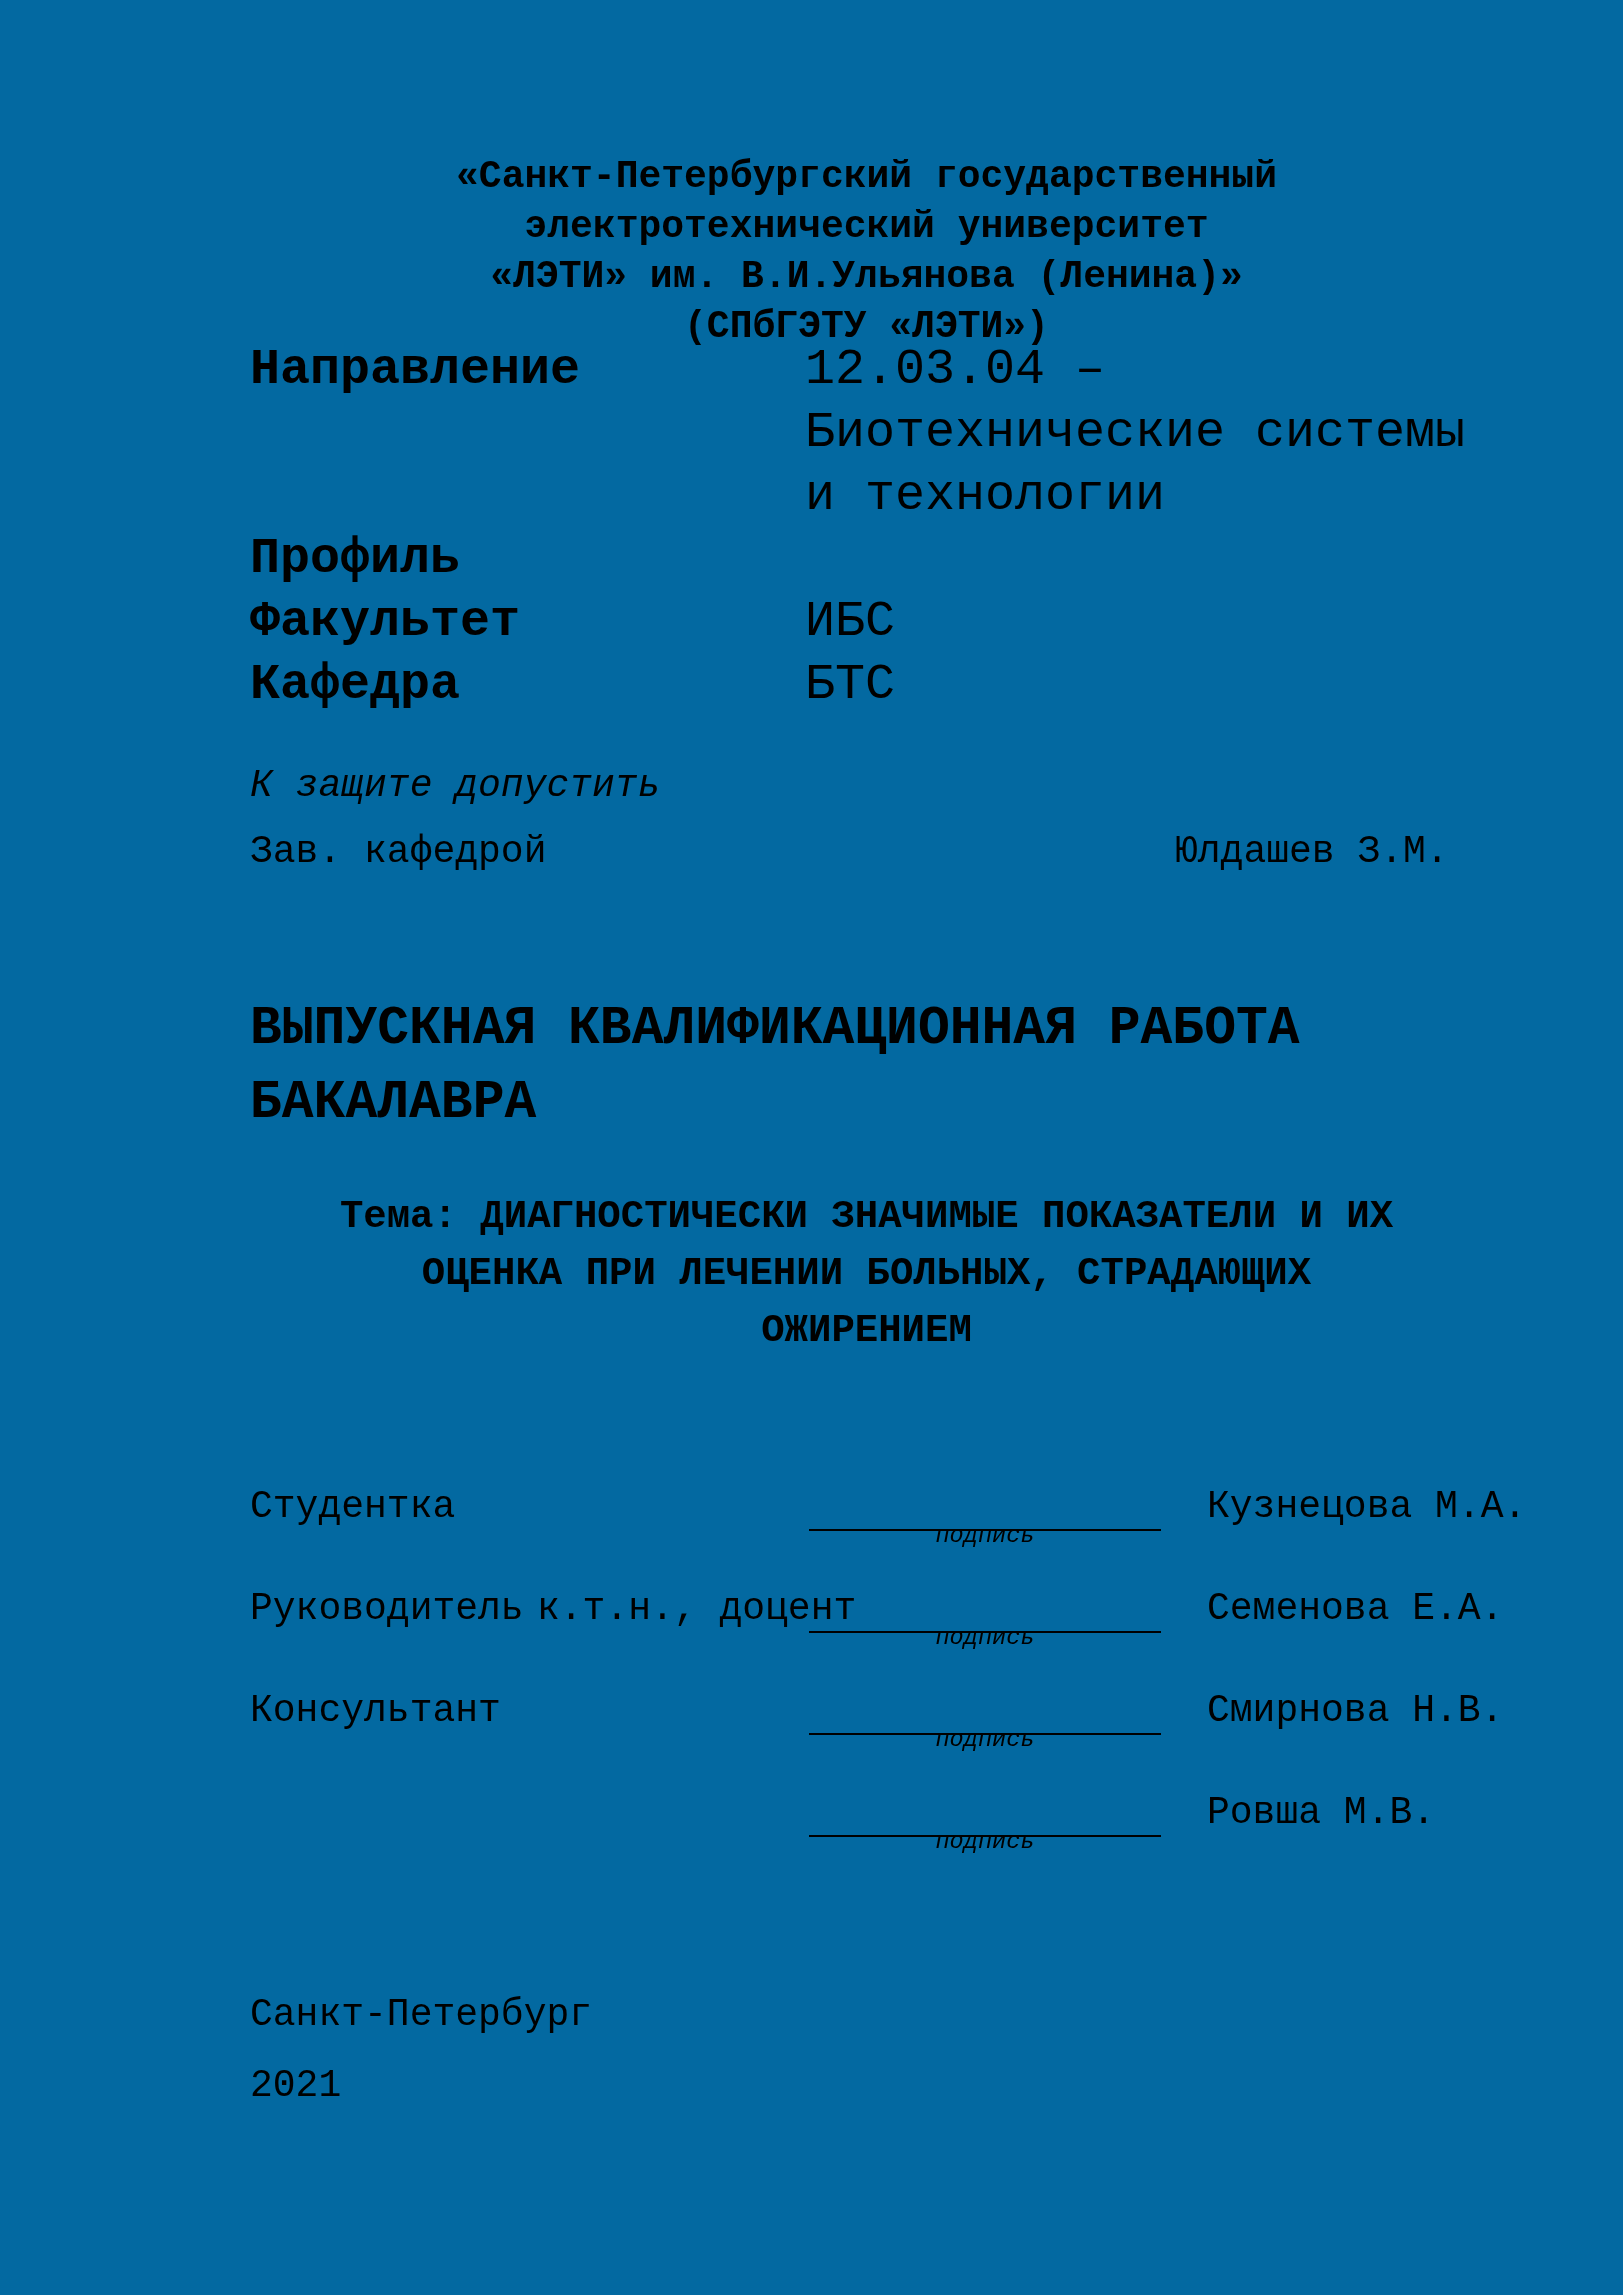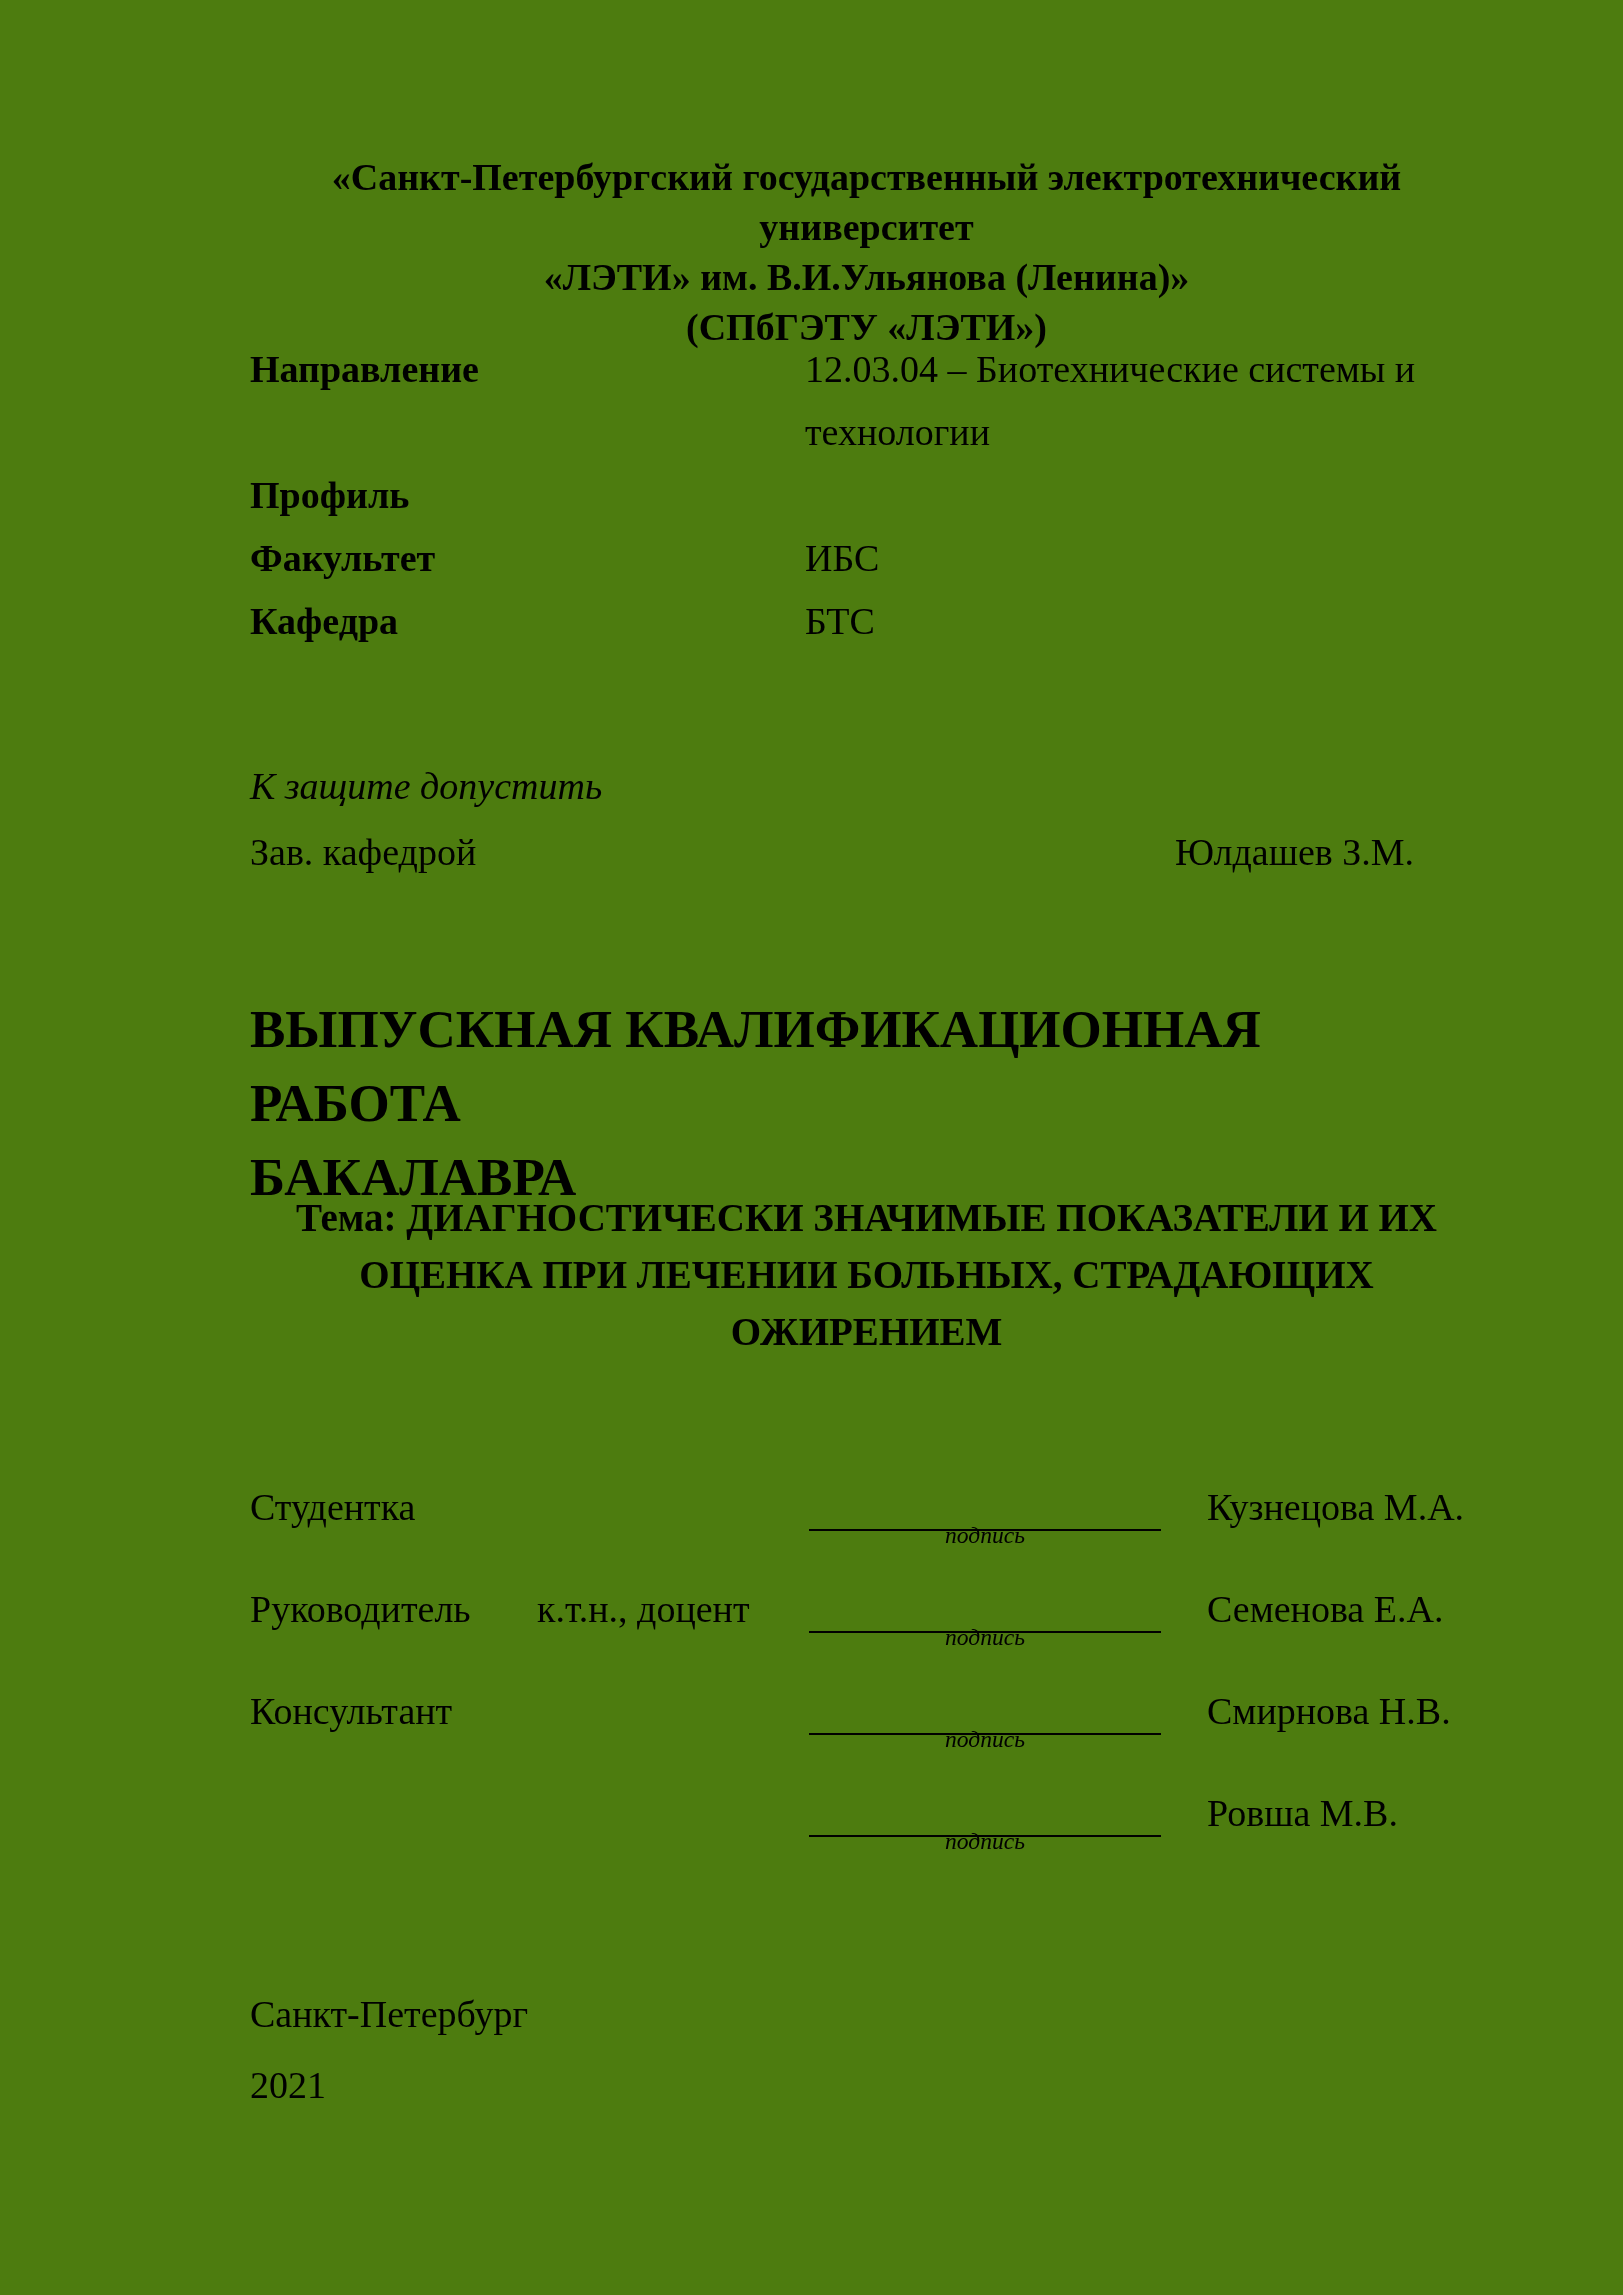--- a/index.html
+++ b/index.html
@@ -4,23 +4,23 @@
 <style>
   html, body {
     margin: 0;
     padding: 0;
     background: #ffffff;
   }
   .page {
     position: relative;
     width: 1623px;
     height: 2295px;
-    background: #4d7c0f;
+    background: #0369a1;
     color: #000000;
-    font-family: Liberation Serif, serif;
+    font-family: Liberation Mono, monospace;
     overflow: hidden;
   }
 
   
   .university {
     position: absolute;
     top: 152px;
     left: 250px;
     width: 1233px;
     text-align: center;
@@ -28,21 +28,21 @@
     font-size: 38px;
     line-height: 50px;
   }
 
   
   .fields {
     position: absolute;
     top: 338px;
     left: 250px;
     width: 1287px;
-    font-size: 38px;
+    font-size: 50px;
     line-height: 63px;
   }
   .field-row {
     display: grid;
     grid-template-columns: 555px 707px;
     align-items: start;
   }
   .field-label { font-weight: bold; }
 
   

